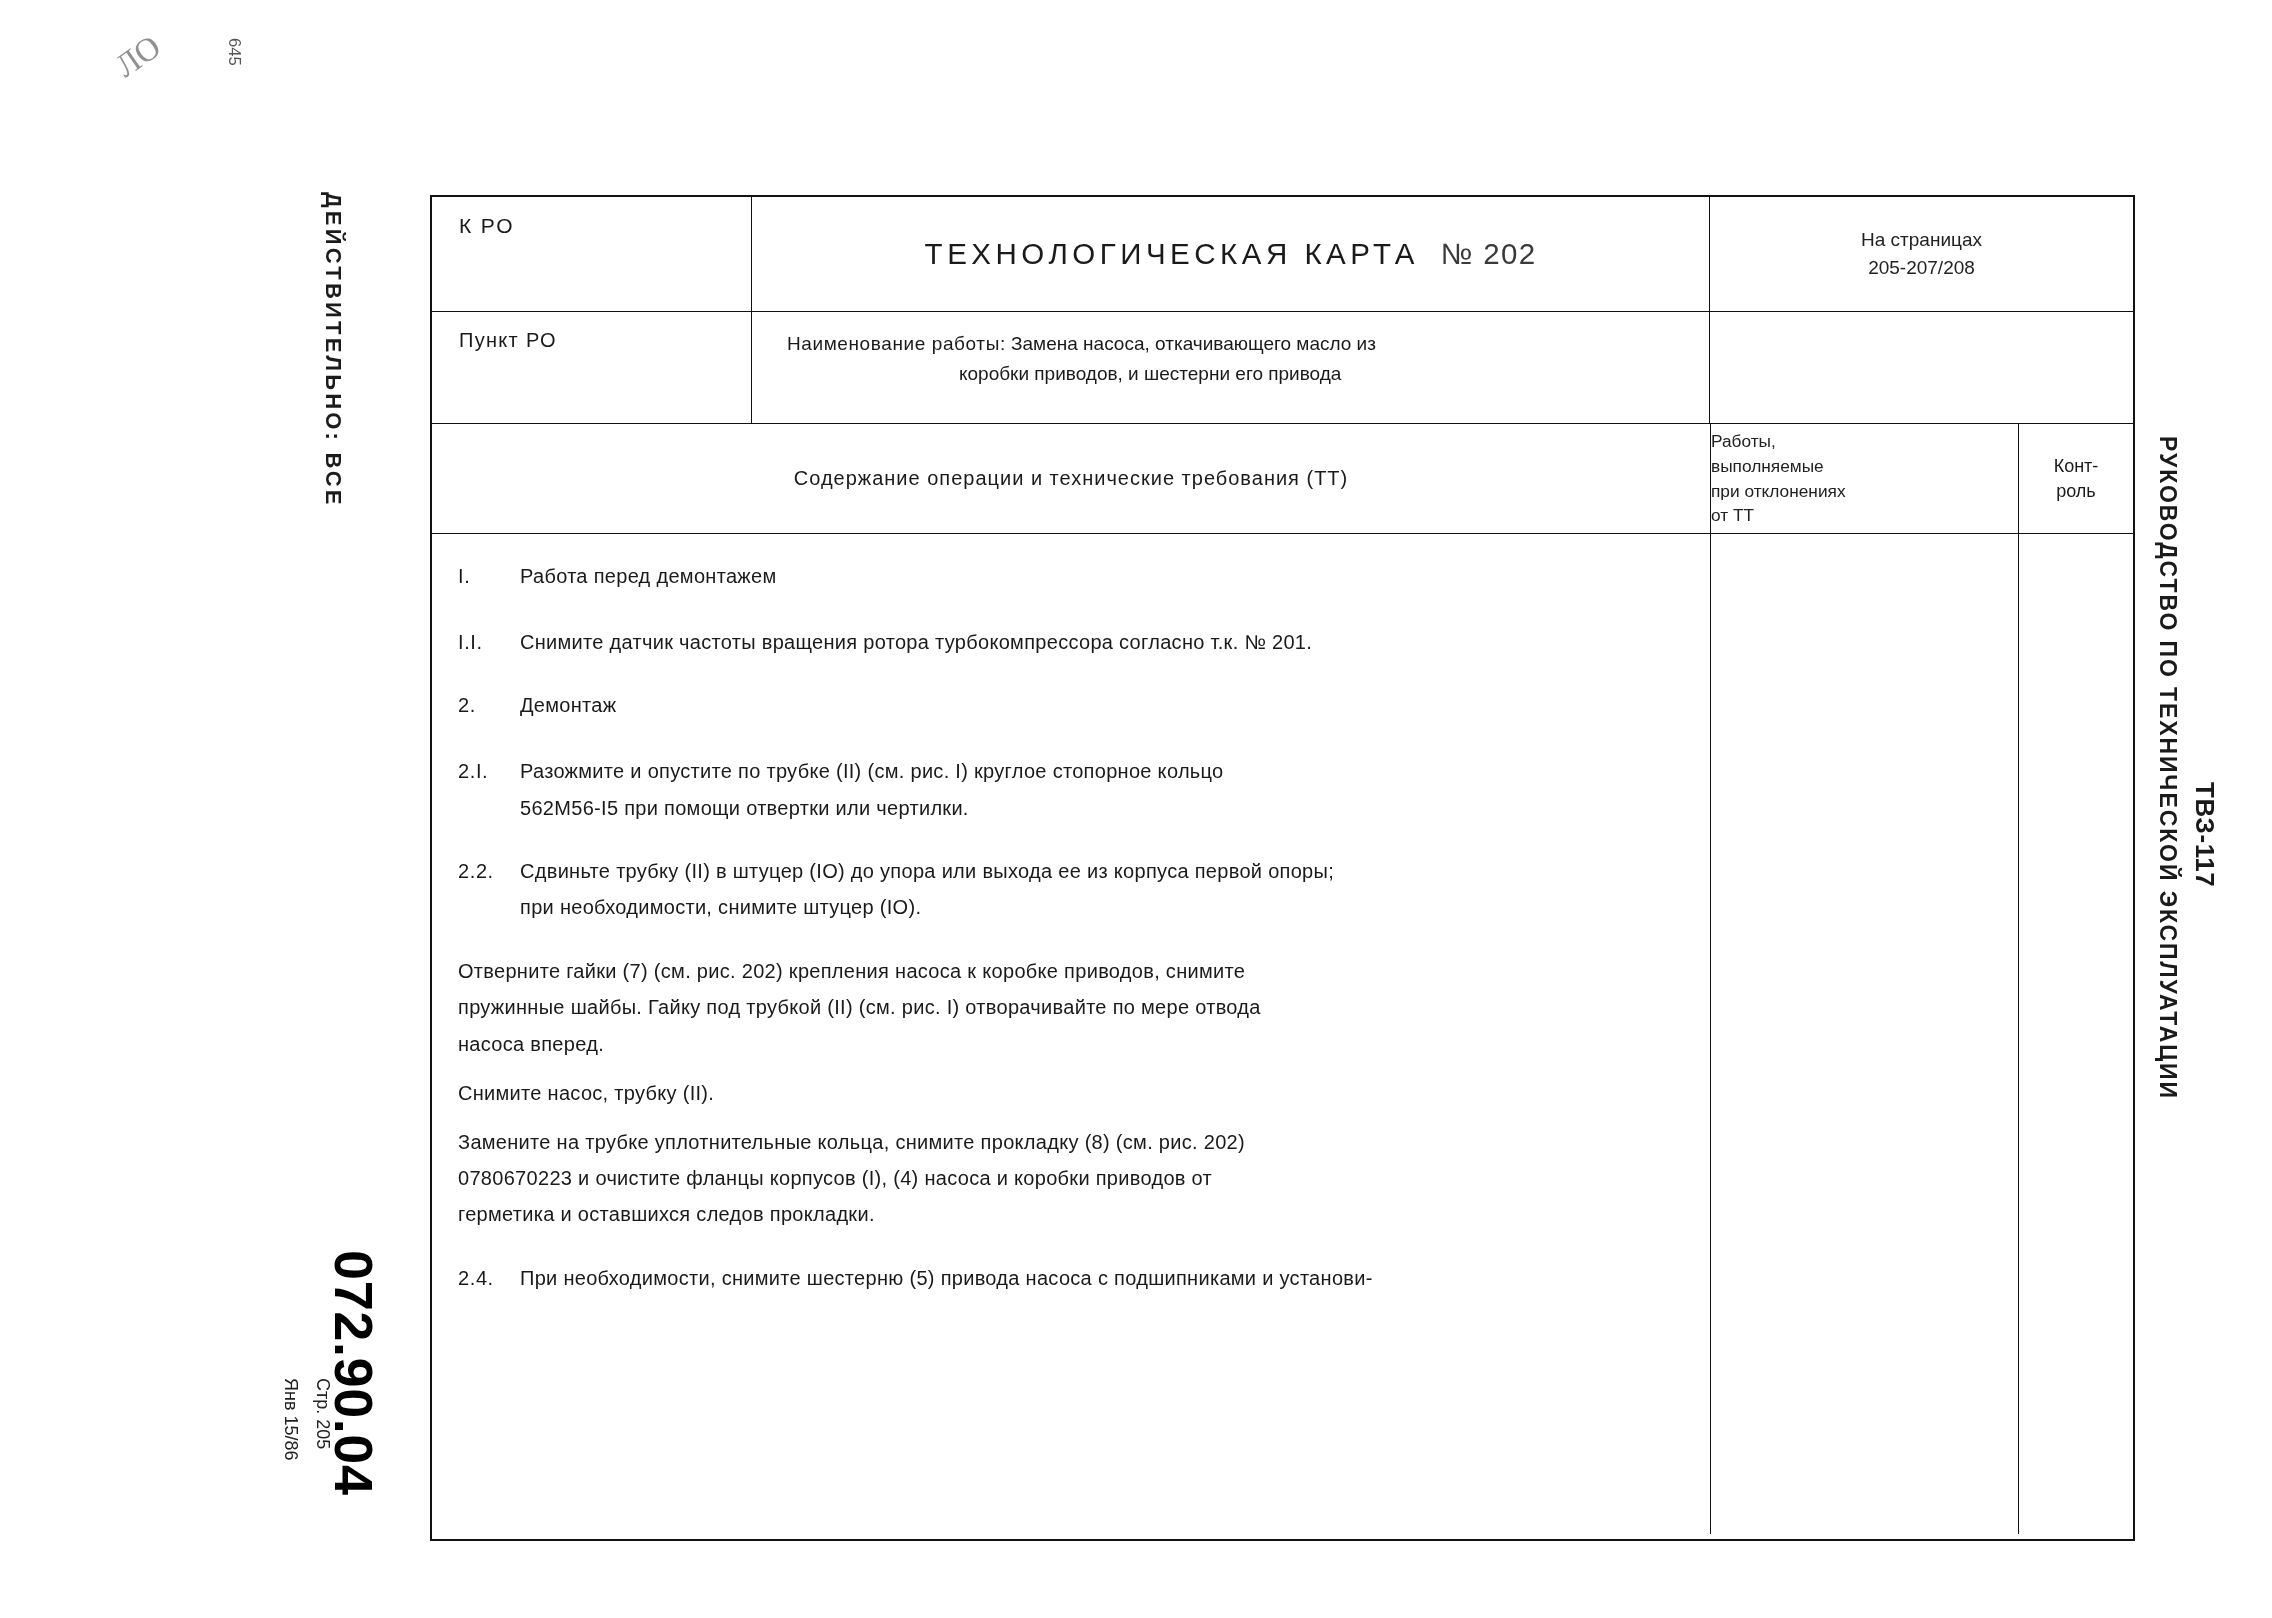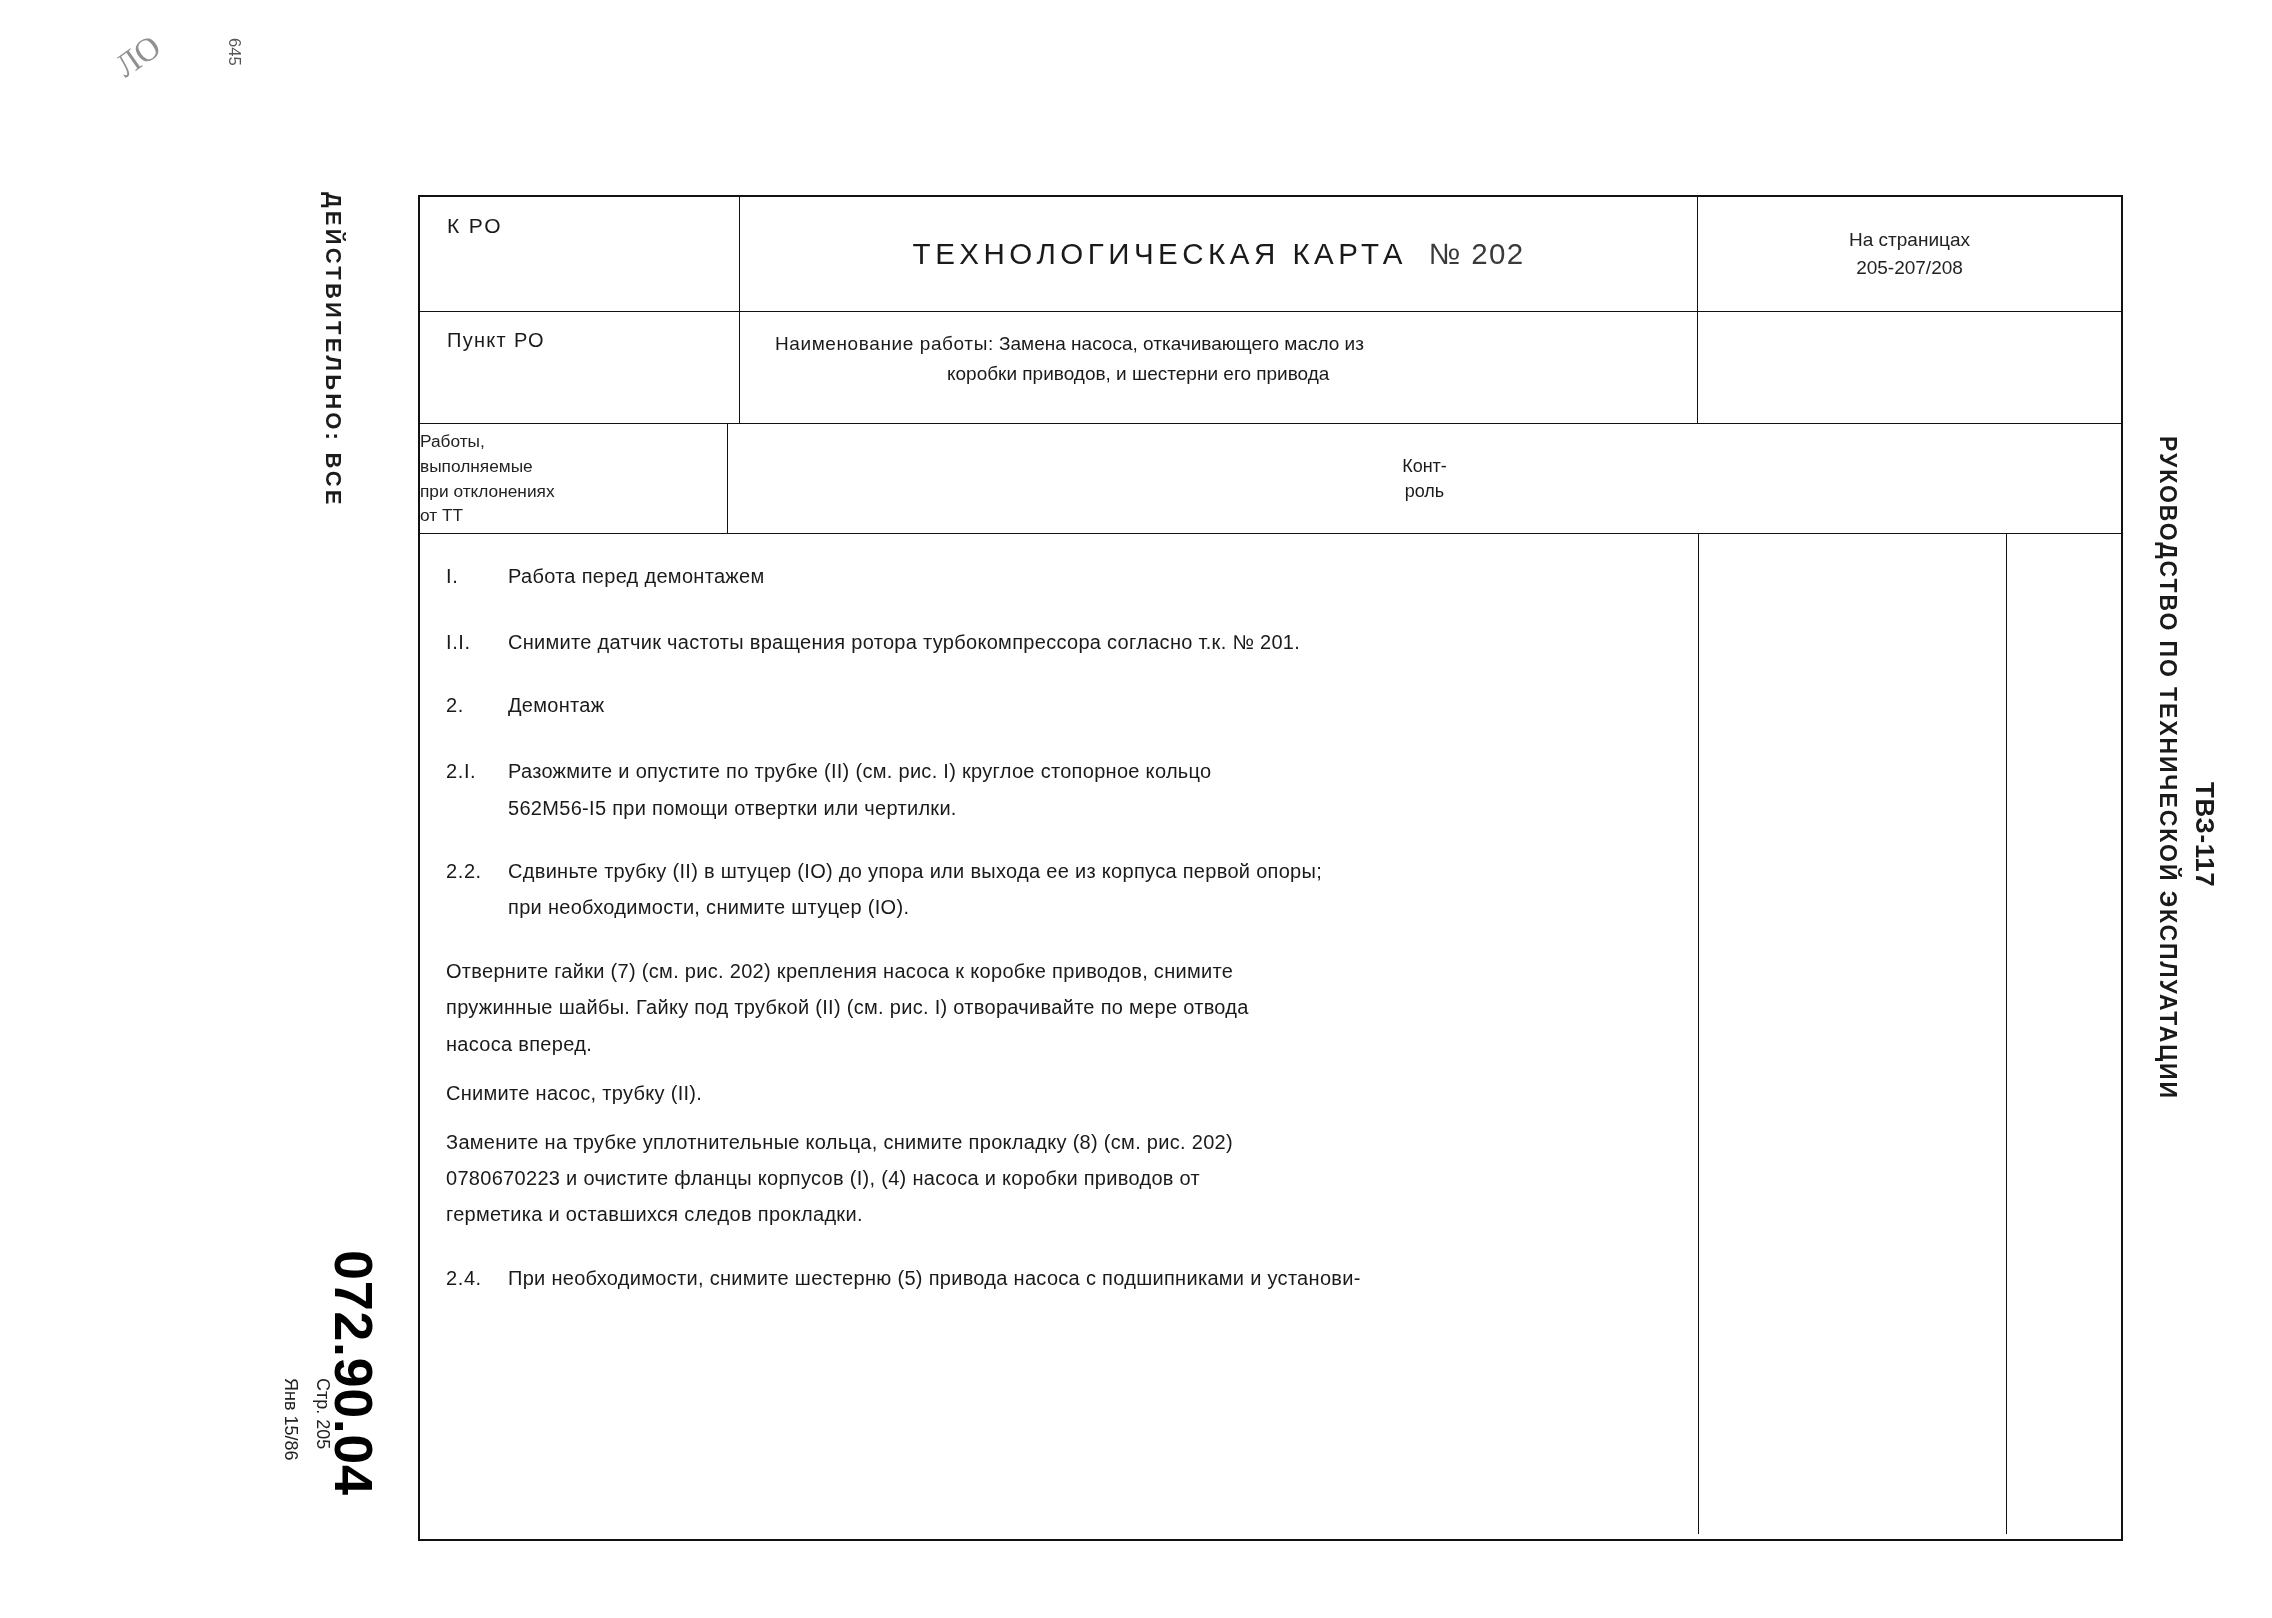--- a/index.html
+++ b/index.html
@@ -106,21 +106,21 @@
     transform-origin: left top;
     white-space: nowrap;
     font-size: 26px;
     font-weight: 700;
     letter-spacing: 0.6px;
   }
 
   
   .sheet {
     position: absolute;
-    left: 418px;
+    left: 430px;
     top: 195px;
     width: 1705px;
     height: 1346px;
     border: 2.6px solid #121212;
     box-sizing: border-box;
     background: #fff;
   }
 
   .row {
     display: flex;
@@ -291,20 +291,23 @@
     </div>
     <div class="cell c-work br">
       <span class="lbl">Наименование работы:</span>
       <span>Замена насоса, откачивающего масло из</span>
       <span class="l2">коробки приводов, и шестерни его привода</span>
     </div>
     <div class="cell c-blank"></div>
   </div>
 
   <div class="row r3 bb">
+    <div class="cell c-content br">
+      <span>Содержание операции и технические требования (ТТ)</span>
+    </div>
     <div class="cell c-dev br">
       <span>Работы,</span>
       <span>выполняемые</span>
       <span>при отклонениях</span>
       <span>от ТТ</span>
     </div>
     <div class="cell c-ctrl">
       <span>Конт-</span>
       <span>роль</span>
     </div>

